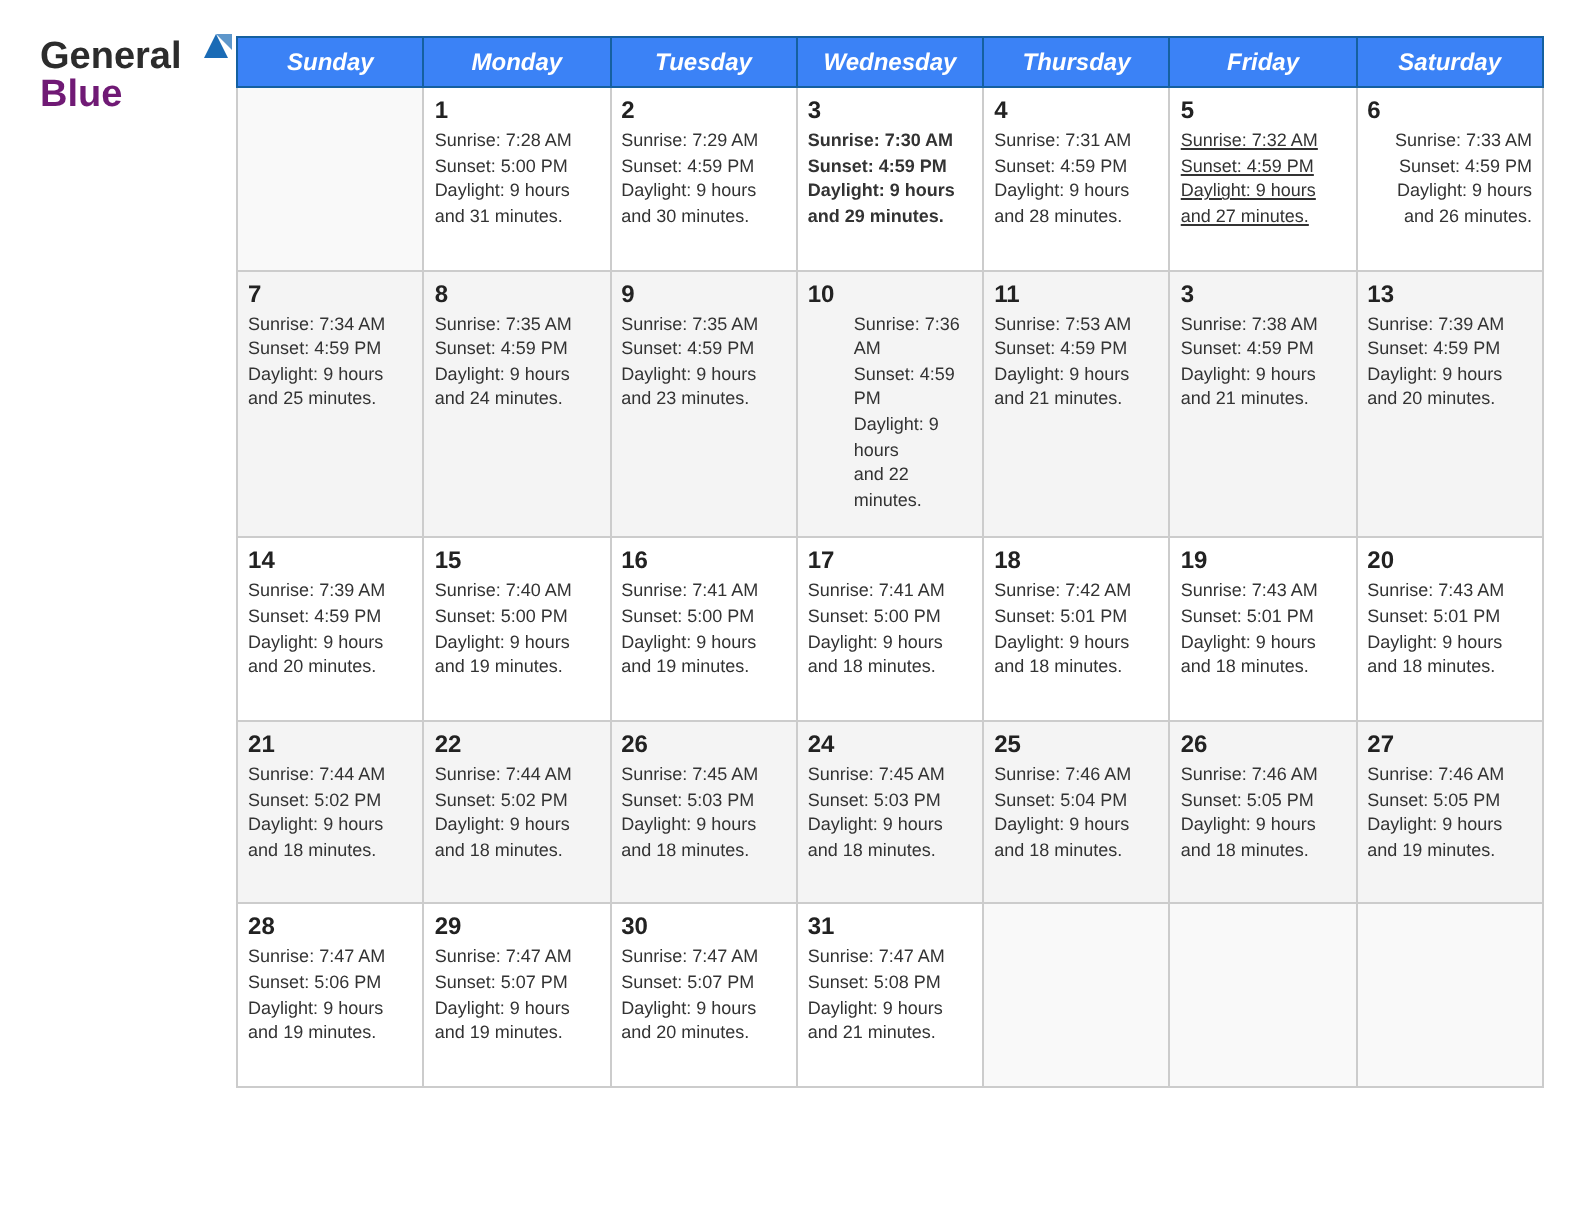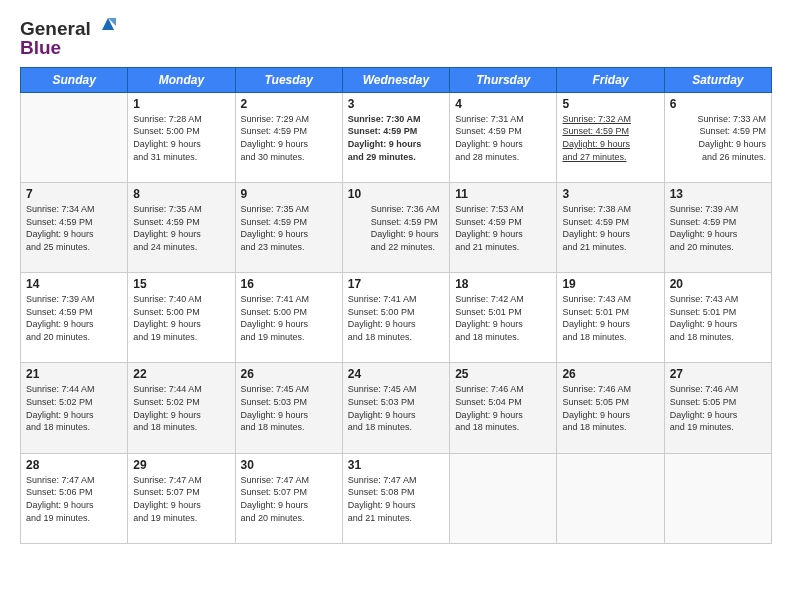--- a/index.html
+++ b/index.html
@@ -8,21 +8,20 @@
       height: 612px;
       font-family: Arial, sans-serif;
       background: #fff;
       overflow: hidden;
     }
     .page {
       width: 792px;
       height: 558px;
       padding: 18px 20px 14px 20px;
       display: flex;
-      flex-direction: column;
     }
     .header {
       display: flex;
       justify-content: space-between;
       align-items: flex-start;
       margin-bottom: 8px;
     }
     .logo {
       display: flex;
       align-items: center;

